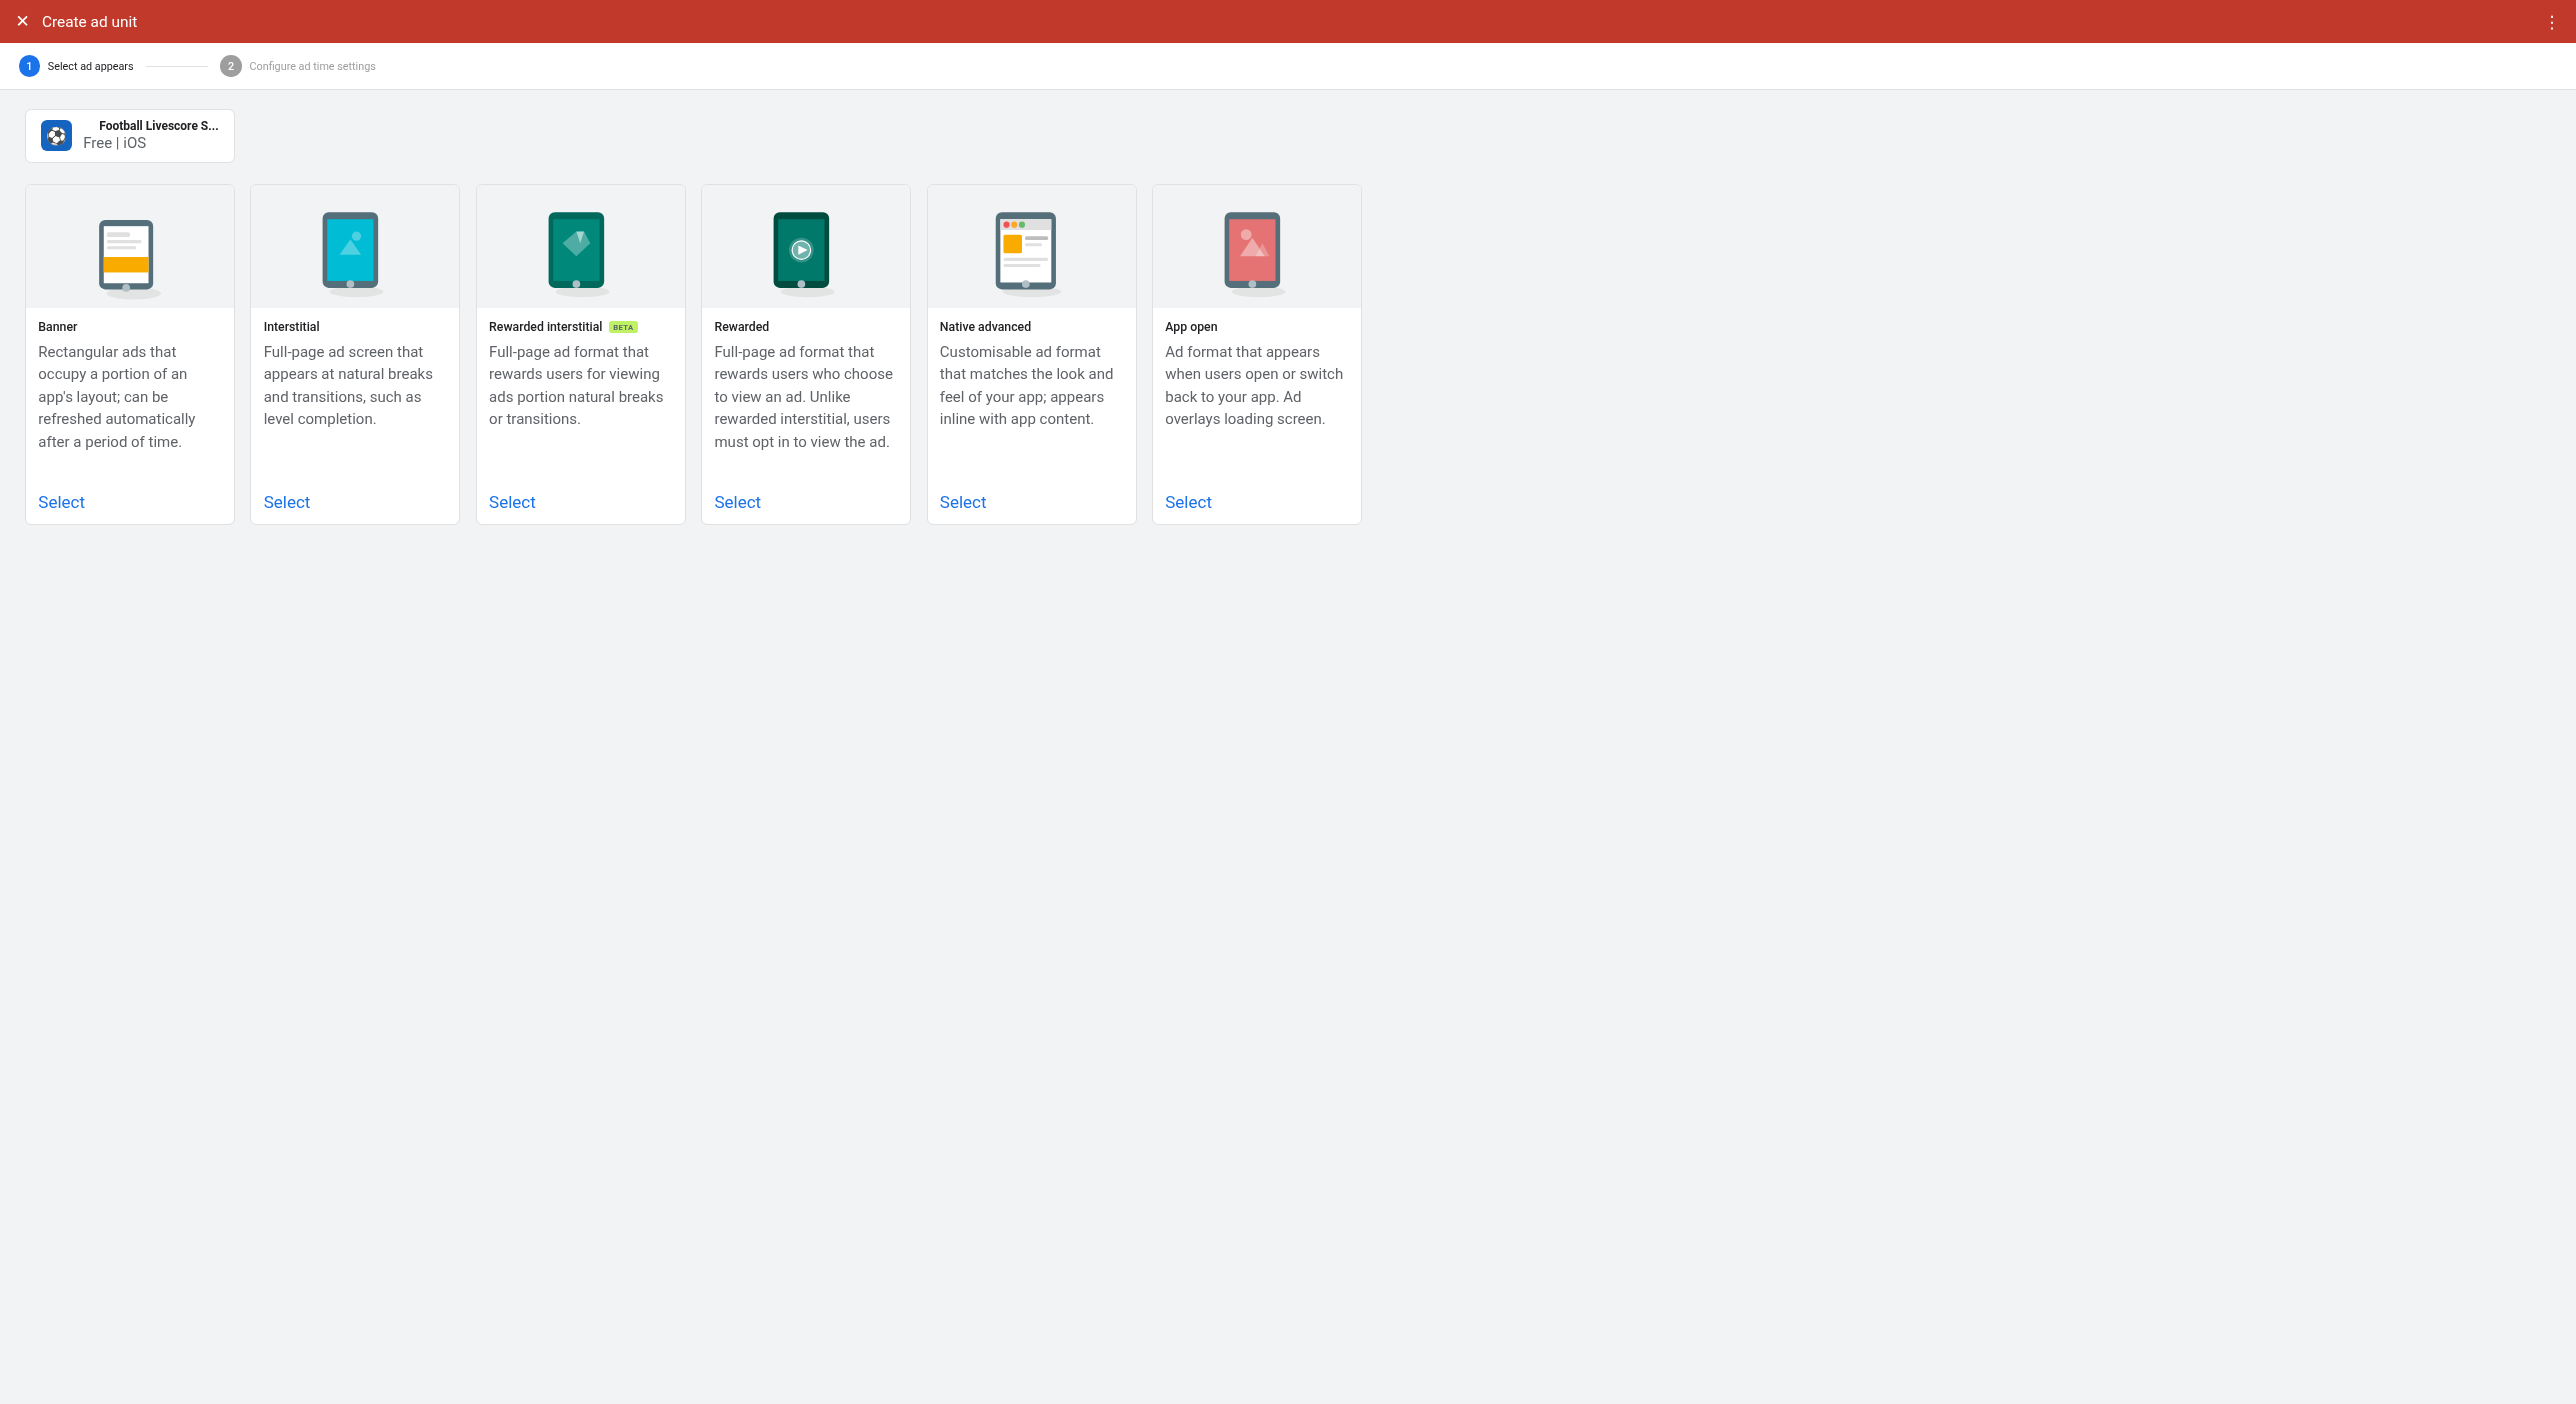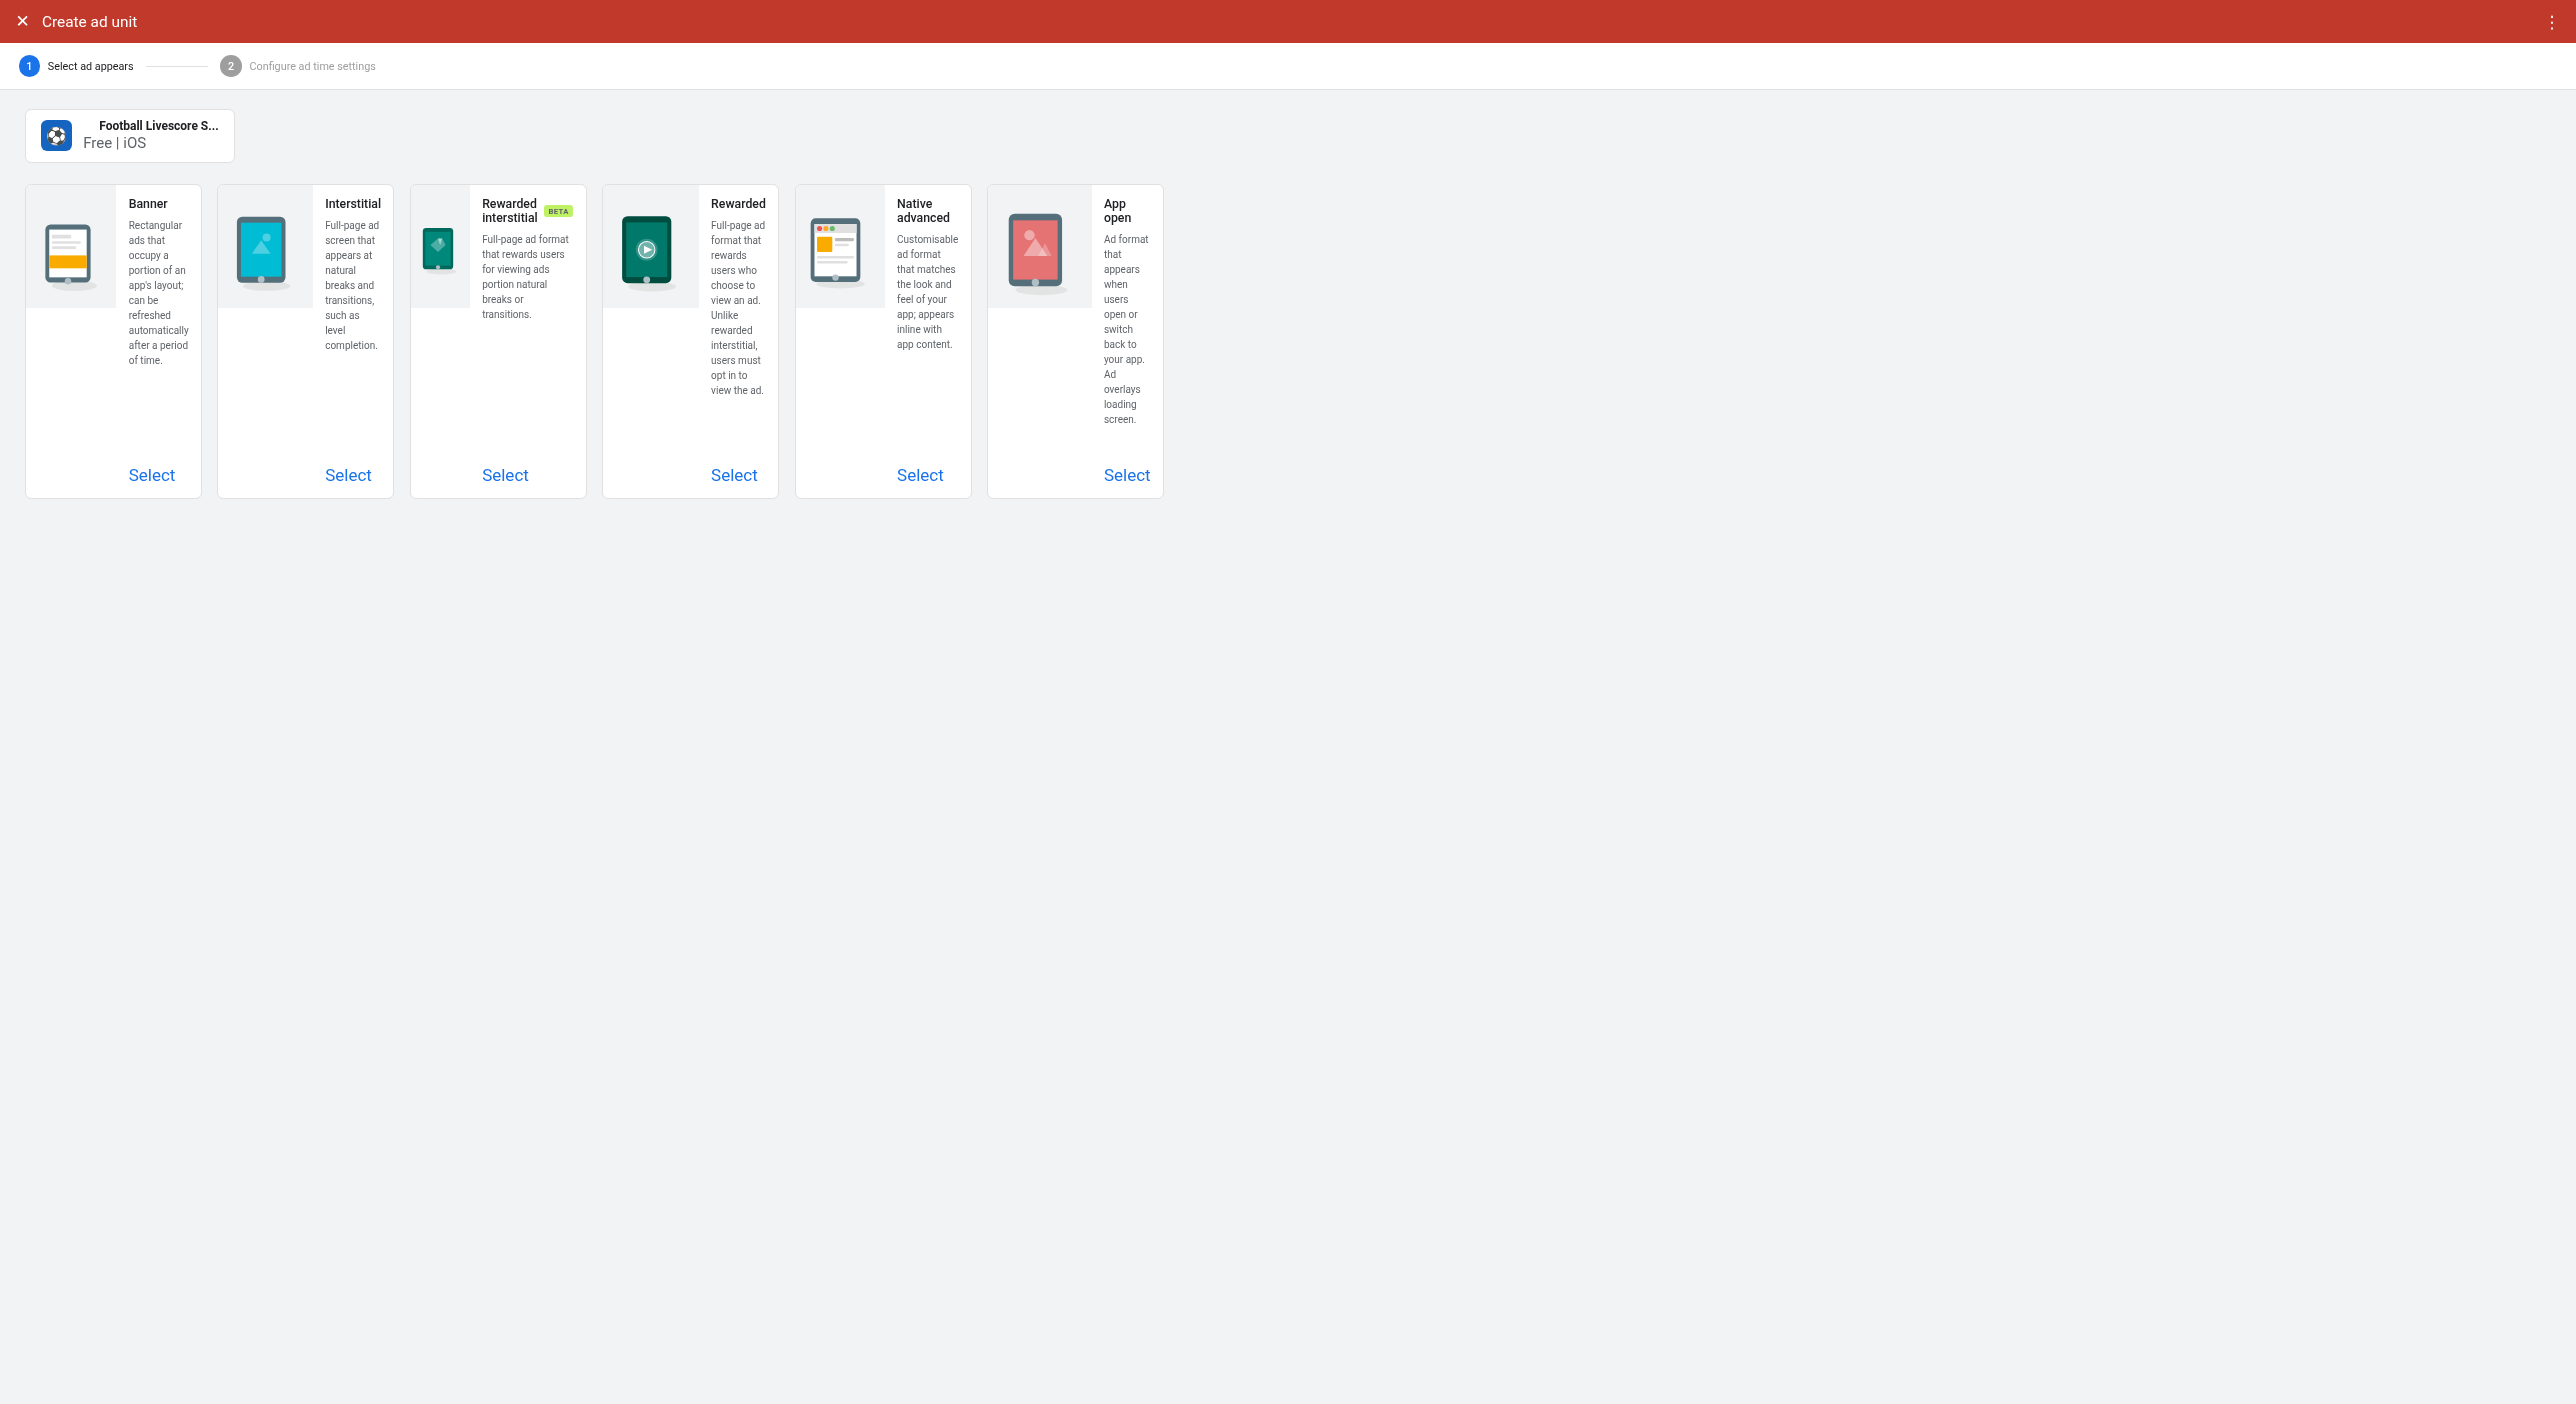--- a/index.html
+++ b/index.html
@@ -89,23 +89,24 @@
     
     .cards-grid {
       display: flex;
       flex-wrap: wrap;
       gap: 15.4px;
     }
     .ad-card {
       background: white;
       border: 0.8px solid #e0e0e0;
       border-radius: 6.2px;
-      width: 177px;
+      width: 210px;
       overflow: hidden;
       display: flex;
+      flex-direction: column;
     }
     .card-image-area {
       background: #f1f3f4;
       height: 123px;
       display: flex;
       align-items: center;
       justify-content: center;
       overflow: hidden;
     }
     .card-content { padding: 12.3px; flex: 1; display: flex; flex-direction: column; }
@@ -113,21 +114,21 @@
     .card-title { font-size: 12.3px; font-weight: 500; color: #202124; }
     .beta-badge {
       font-size: 7.7px;
       font-weight: 700;
       color: #5f6368;
       background: #bef264;
       padding: 1.5px 4.6px;
       border-radius: 3.1px;
       letter-spacing: 0.4px;
     }
-    .card-desc { font-size: 10px; color: #5f6368; line-height: 1.5; flex: 1; margin-bottom: 10.8px; }
+    .card-desc { font-size: 15px; color: #5f6368; line-height: 1.5; flex: 1; margin-bottom: 10.8px; }
     .card-select { font-size: 17px; color: #1a73e8; cursor: pointer; font-weight: 400; margin-top: 28px; }
 
     
     .phone-illustration { width: 108px; height: 108px; }
   </style>
 </head>
 <body>
 
 <div class="header">
   <div class="header-left">

